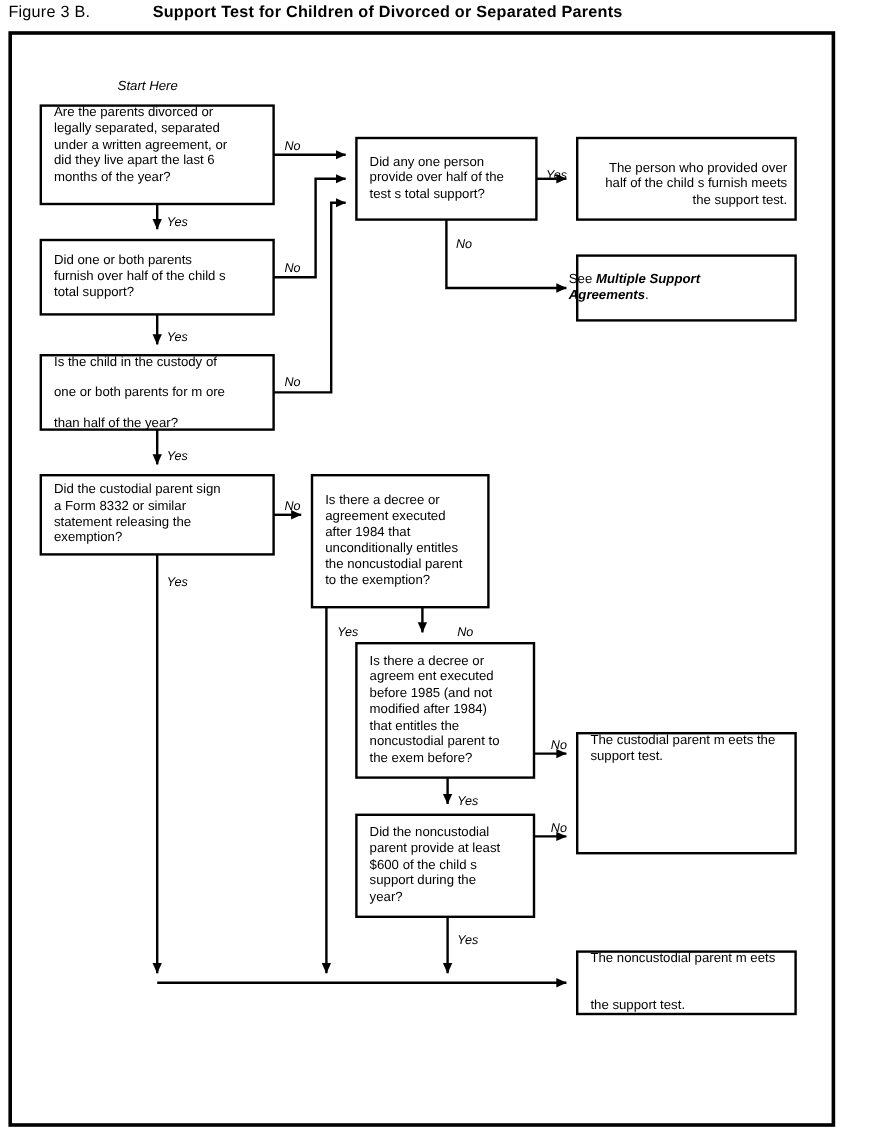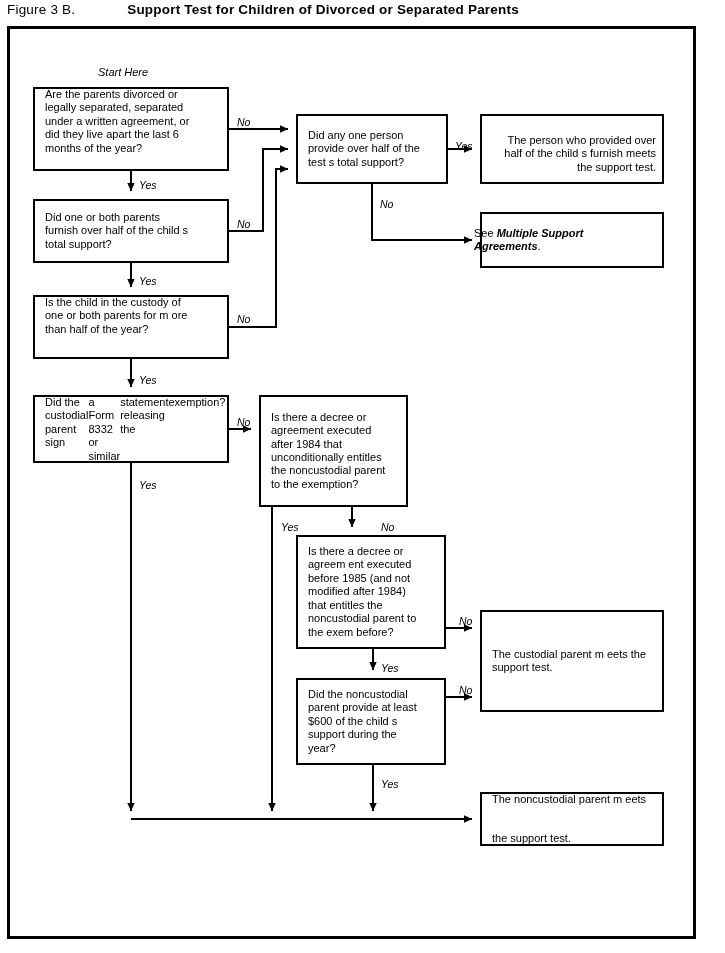--- a/index.html
+++ b/index.html
@@ -129,26 +129,26 @@
       <div>legally separated, separated</div>
       <div>under a written agreement, or</div>
       <div>did they live apart the last 6</div>
       <div>months of the year?</div>
     </div>
     <div class="box-text" style="position: absolute; left: 45px; width: 176px; top: 200px; height: 62px; display: flex; flex-direction: column; justify-content: center;">
       <div>Did one or both parents</div>
       <div>furnish over half of the child  s</div>
       <div>total  support?</div>
     </div>
-    <div class="box-text" style="position: absolute; left: 45px; width: 176px; top: 296px; height: 64px; display: flex; flex-direction: column; justify-content: flex-start;">
+    <div class="box-text" style="position: absolute; left: 45px; width: 176px; top: 296px; height: 64px; display: flex; flex-direction: column; justify-content: space-between;">
       <div>Is the child in the custody of</div>
       <div>one or both parents for m ore</div>
       <div>than half of the  year?</div>
     </div>
-    <div class="box-text" style="position: absolute; left: 45px; width: 176px; top: 396px; height: 66px; display: flex; flex-direction: row; justify-content: space-between;">
+    <div class="box-text" style="position: absolute; left: 45px; width: 176px; top: 396px; height: 66px; display: flex; flex-direction: column; justify-content: center;">
       <div>Did the custodial parent sign</div>
       <div>a Form  8332 or similar</div>
       <div>statement releasing the</div>
       <div>exemption?</div>
     </div>
     <div class="box-text" style="position: absolute; left: 308px; width: 132px; top: 115px; height: 68px; display: flex; flex-direction: column; justify-content: center;">
       <div>Did any one person</div>
       <div>provide over half of the</div>
       <div>test   s total support?</div>
     </div>
@@ -177,21 +177,21 @@
       <div>noncustodial parent  to</div>
       <div>the exem before?</div>
     </div>
     <div class="box-text" style="position: absolute; left: 308px; width: 130px; top: 679px; height: 85px; display: flex; flex-direction: column; justify-content: center;">
       <div>Did the noncustodial</div>
       <div>parent provide at least</div>
       <div>$600 of the child   s</div>
       <div>support during the</div>
       <div>year?</div>
     </div>
-    <div class="box-text" style="position: absolute; left: 492px; width: 164px; top: 611px; height: 100px; display: flex; flex-direction: column; justify-content: center;">
+    <div class="box-text" style="position: absolute; left: 492px; width: 164px; top: 611px; height: 100px; display: flex; flex-direction: column; ">
       <div>The custodial parent m eets the</div>
       <div>support  test.</div>
     </div>
     <div class="box-text" style="position: absolute; left: 492px; width: 164px; top: 793px; height: 52px; display: flex; flex-direction: column; justify-content: space-between;">
       <div>The noncustodial parent m eets</div>
       <div>the support  test.</div>
     </div>
     <div class="edge-label" style="position: absolute; left: 237px; top: 116px; white-space: nowrap;">No</div>
     <div class="edge-label" style="position: absolute; left: 139px; top: 179px; white-space: nowrap;">Yes</div>
     <div class="edge-label" style="position: absolute; left: 237px; top: 218px; white-space: nowrap;">No</div>

